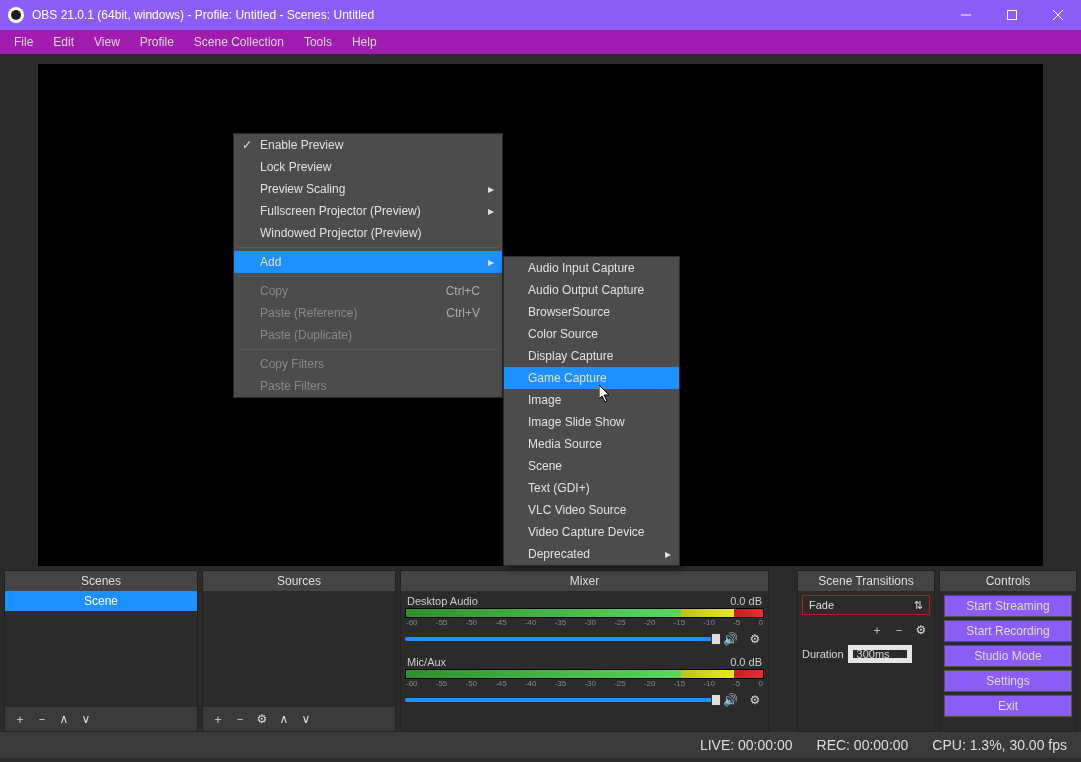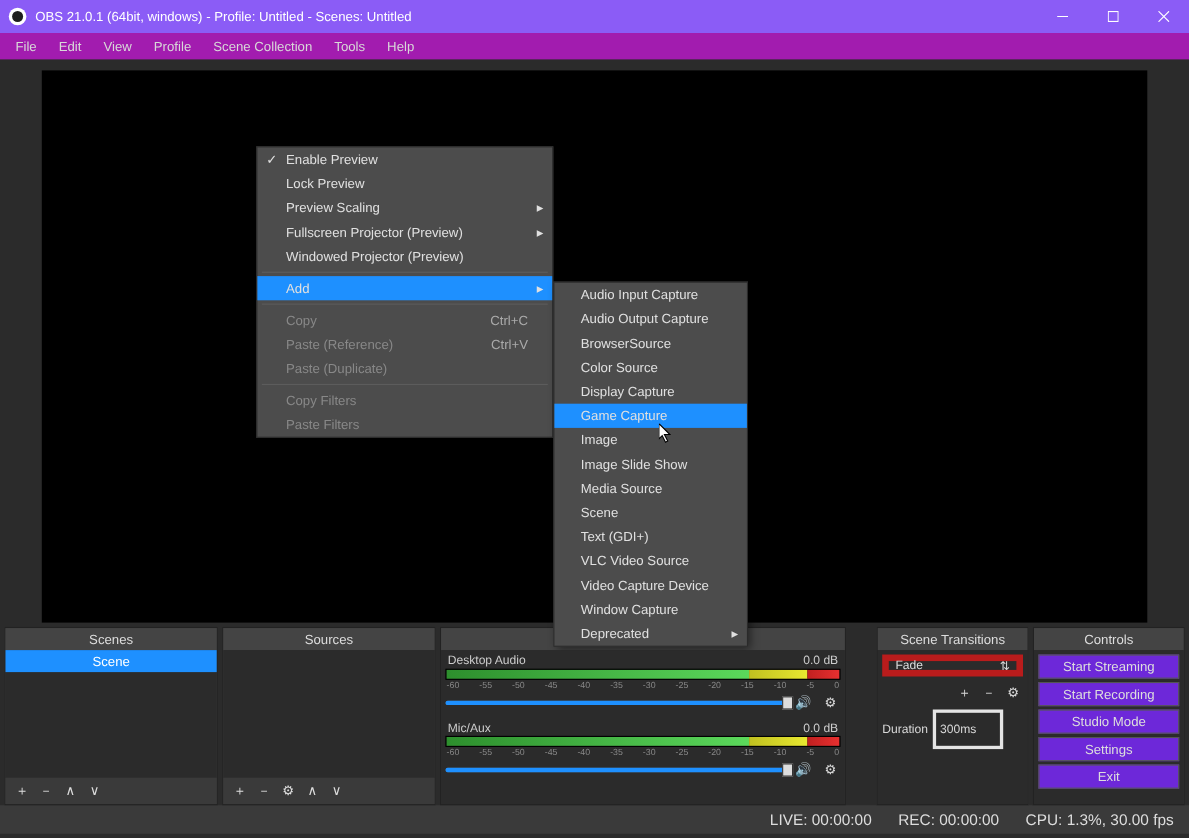--- a/index.html
+++ b/index.html
@@ -120,32 +120,32 @@
 .slider {
   flex: 1; height: 4px; background: #555; position: relative; border-radius: 2px;
 }
 .slider-fill { height: 100%; background: #1e90ff; border-radius: 2px; }
 .slider-thumb {
   position: absolute; top: -4px; width: 10px; height: 12px;
   background: #ddd; border: 1px solid #333; transform: translateX(-50%);
 }
 .icon-btn { width: 18px; height: 18px; display:flex; align-items:center; justify-content:center;}
 .trans-dropdown {
-  background: #2b2b2b; border: 6px solid #b91c1c; height: 20px;
+  background: #2b2b2b; border: 1px solid #b91c1c; height: 20px;
   display: flex; align-items: center; padding: 0 6px; justify-content: space-between;
   font-size: 11px; color: #ddd;
 }
 .trans-row { display: flex; gap: 4px; justify-content: flex-end; margin-top: 6px; align-items:center;}
 .trans-duration { display:flex; align-items:center; gap:4px; margin-top:6px; font-size:11px;}
 .spinner {
-  background: #2b2b2b; border: 3px solid #e5e5e5; height: 36px; width: 64px;
+  background: #2b2b2b; border: 5px solid #e5e5e5; height: 18px; width: 64px;
   display:flex; align-items:center; padding: 0 4px; font-size:11px;
 }
 .ctrl-btn {
-  height: 22px; background: #6d28d9; border: 1px solid #555;
+  height: 22px; background: #8b5cf6; border: 1px solid #555;
   display: flex; align-items: center; justify-content: center;
   margin-bottom: 3px; font-size: 12px; color: #ddd;
 }
 .statusbar {
   height: 26px; display: flex; align-items: center; justify-content: flex-end;
   gap: 24px; padding: 0 14px; font-size: 14px; color: #ddd;
   background: #3a3a3a;
 }
 </style>
 </head>
@@ -265,23 +265,20 @@
       <span>Scene</span>
     </div>
   <div class="item">
       <span>Text (GDI+)</span>
     </div>
   <div class="item">
       <span>VLC Video Source</span>
     </div>
   <div class="item">
       <span>Video Capture Device</span>
-    </div>
-  <div class="item">
-      <span>Window Capture</span>
     </div>
   <div class="item">
     <span>Deprecated</span>
     <span class="chev">▸</span>
   </div>
 </div>
 
 <svg class="mouse-cursor" width="14" height="20">
   <path d="M0 0 L0 14 L3 11 L6 17 L8 16 L5 10 L10 10 Z" fill="#fff" stroke="#000" stroke-width="1"></path>
 </svg>

